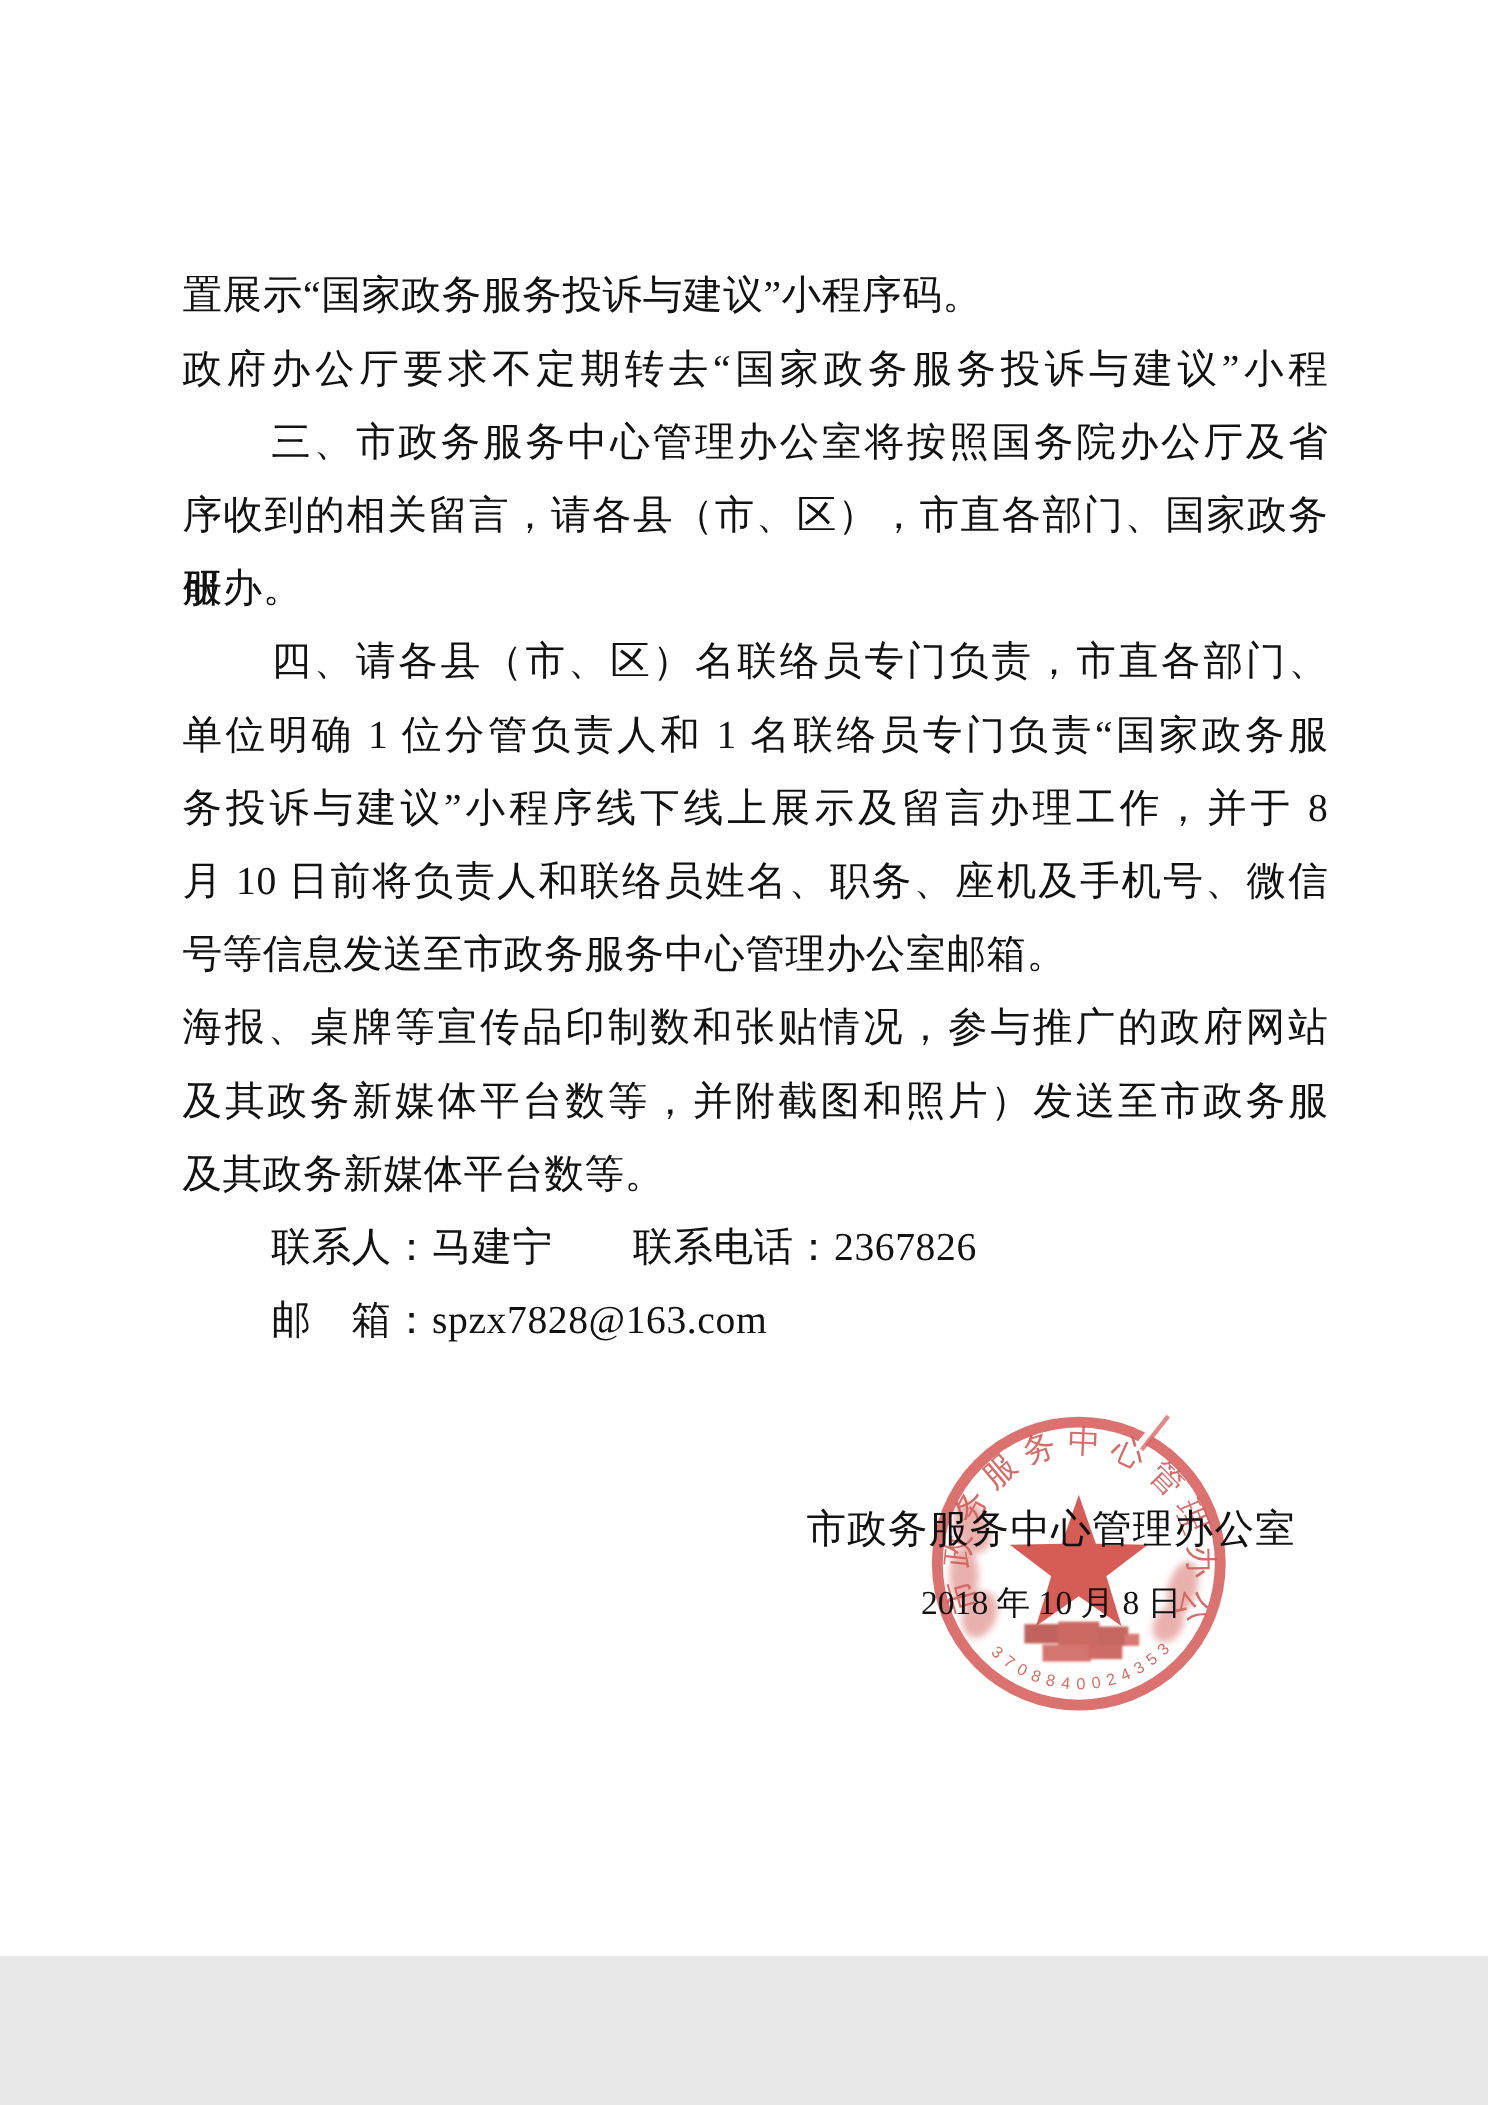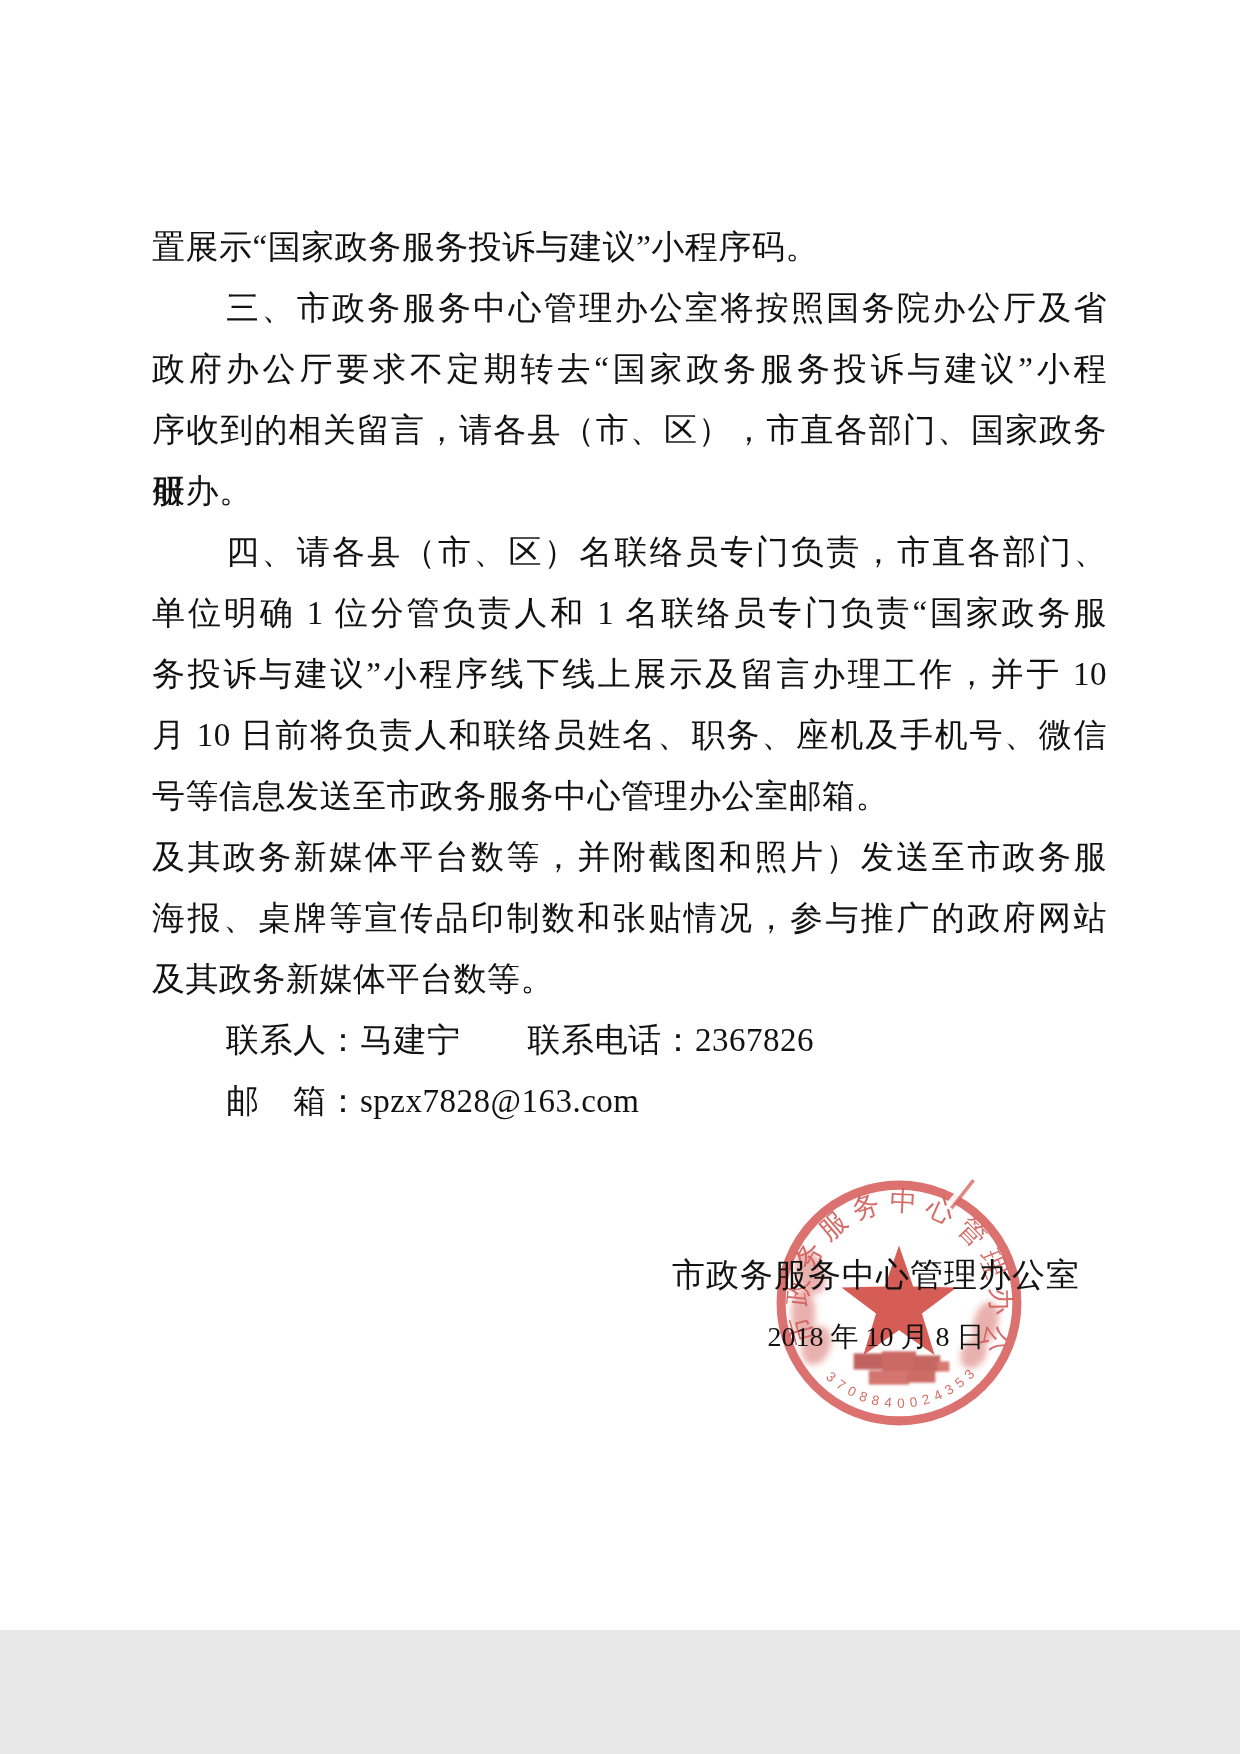--- a/index.html
+++ b/index.html
@@ -49,31 +49,31 @@
   }
   .seal svg { width: 100%; height: 100%; }
 </style>
 </head>
 <body>
 
 <div class="page">
 
   <div class="body-text">
     <div class="line">置展示“国家政务服务投诉与建议”小程序码。</div>
+    <div class="line j">政府办公厅要求不定期转去“国家政务服务投诉与建议”小程</div>
     <div class="line ind j">三、市政务服务中心管理办公室将按照国务院办公厅及省</div>
-    <div class="line j">政府办公厅要求不定期转去“国家政务服务投诉与建议”小程</div>
     <div class="line j">序收到的相关留言，请各县（市、区），市直各部门、国家政务服</div>
     <div class="line">研办。</div>
     <div class="line ind j">四、请各县（市、区）名联络员专门负责，市直各部门、</div>
     <div class="line j">单位明确 1 位分管负责人和 1 名联络员专门负责“国家政务服</div>
-    <div class="line j">务投诉与建议”小程序线下线上展示及留言办理工作，并于 10</div>
+    <div class="line j">务投诉与建议”小程序线下线上展示及留言办理工作，并于 8</div>
     <div class="line j">月 10 日前将负责人和联络员姓名、职务、座机及手机号、微信</div>
     <div class="line">号等信息发送至市政务服务中心管理办公室邮箱。</div>
+    <div class="line j">海报、桌牌等宣传品印制数和张贴情况，参与推广的政府网站</div>
     <div class="line j">及其政务新媒体平台数等，并附截图和照片）发送至市政务服</div>
-    <div class="line j">海报、桌牌等宣传品印制数和张贴情况，参与推广的政府网站</div>
     <div class="line">及其政务新媒体平台数等。</div>
     <div class="line ind">联系人：马建宁　　联系电话：2367826</div>
     <div class="line ind">邮　箱：spzx7828@163.com</div>
   </div>
 
   <div class="sig-block">
     <div class="sig-org">市政务服务中心管理办公室</div>
     <div class="sig-date">2018 年 10 月 8 日</div>
   </div>
 

